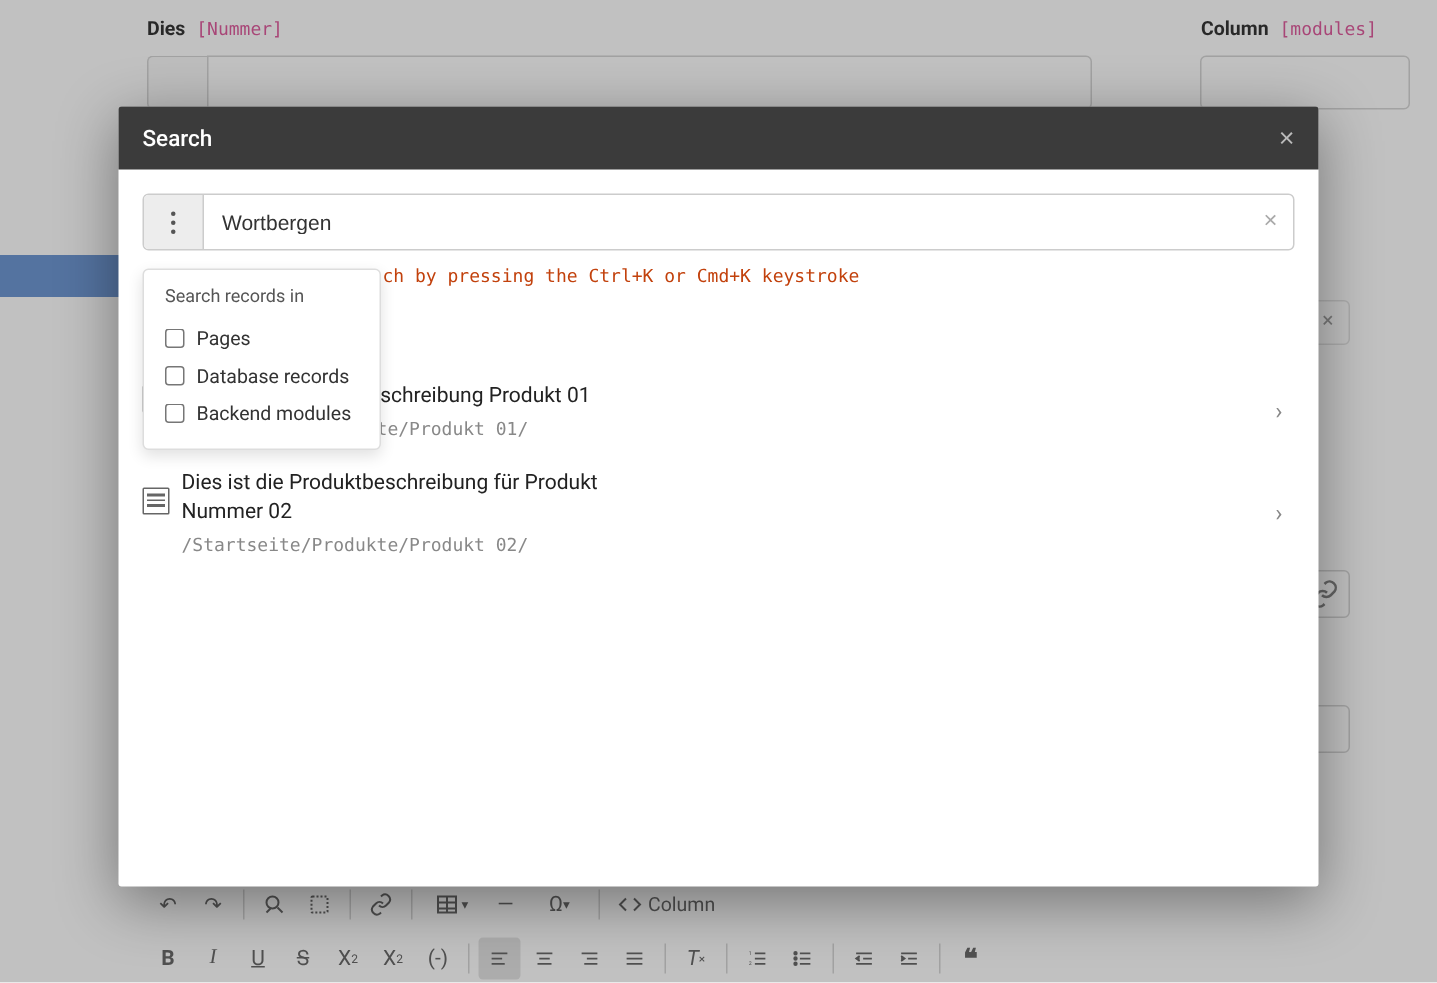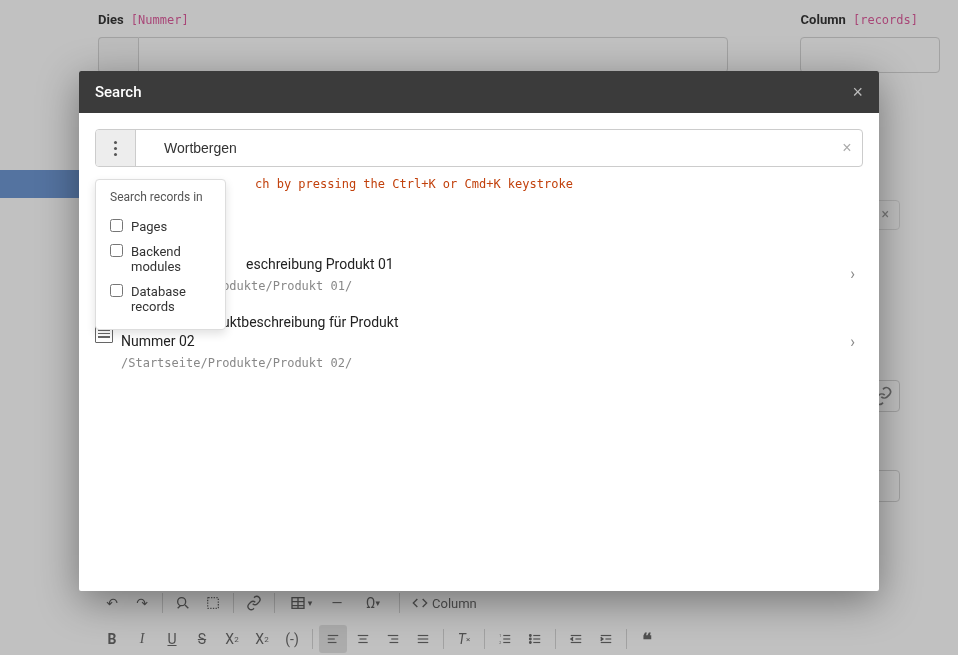--- a/index.html
+++ b/index.html
@@ -36,30 +36,30 @@
 .bg-tb-sep { width: 1px; height: 20px; background: #ccc; margin: 0 4px; }
 .bg-tb-source { padding: 0 6px; color: #444; font-size: 13px; display:inline-flex; align-items:center; gap:4px;}
 
 
 .modal { position: absolute; left: 79px; top: 71px; width: 800px; height: 520px; background: #fff; border-radius: 2px; box-shadow: 0 10px 40px rgba(0,0,0,0.4); z-index: 10; }
 .modal-header { background: #3b3b3b; color: #fff; padding: 12px 16px; display: flex; justify-content: space-between; align-items: center; border-radius: 2px 2px 0 0; }
 .modal-title { font-size: 15px; font-weight: 500; }
 .modal-close { color: #bbb; font-size: 18px; cursor: pointer; background:none; border:none; line-height:1; }
 .modal-body { padding: 16px; position: relative; }
 
-.search-row { display: flex; border: 1px solid #ccc; border-radius: 4px; overflow: hidden; gap: 16px; }
+.search-row { display: flex; border: 1px solid #ccc; border-radius: 4px; overflow: hidden; }
 .search-filter-btn { width: 40px; background: #ededed; border-right: 1px solid #ccc; display: flex; align-items: center; justify-content: center; cursor: pointer; }
 .dots-icon { display: flex; flex-direction: column; gap: 3px; }
 .dots-icon span { width: 3px; height: 3px; background: #555; border-radius: 50%; display: block; }
 .search-input { flex: 1; border: none; padding: 10px 12px; font-size: 14px; outline: none; color: #333; }
 .search-clear { width: 30px; display: flex; align-items: center; justify-content: center; color: #aaa; font-size: 16px; cursor: pointer; background:none; border:none; }
 
 .hint-text { font-family: ui-monospace, Menlo, monospace; font-size: 12px; color: #c2410c; margin-top: 10px; padding-left: 160px; }
 
-.dropdown-panel { position: absolute; left: 16px; top: 66px; width: 131px; background: #fff; border: 1px solid #ddd; border-radius: 4px; box-shadow: 0 4px 10px rgba(0,0,0,0.12); padding: 10px 14px; z-index: 20; }
+.dropdown-panel { position: absolute; left: 16px; top: 66px; width: 159px; background: #fff; border: 1px solid #ddd; border-radius: 4px; box-shadow: 0 4px 10px rgba(0,0,0,0.12); padding: 10px 14px; z-index: 20; }
 .dropdown-title { font-size: 12px; color: #555; margin-bottom: 10px; }
 .dropdown-option { display: flex; align-items: flex-start; gap: 8px; padding: 5px 0; font-size: 13px; color: #333; cursor: pointer; }
 .dropdown-option input[type="checkbox"] { width: 13px; height: 13px; accent-color: #888; cursor:pointer; }
 
 .results { margin-top: 58px; }
 .result-item { display: flex; align-items: flex-start; gap: 8px; padding: 6px 0 14px 0; cursor: pointer; }
 .result-icon { width: 18px; height: 18px; border: 1.5px solid #666; border-radius: 1px; flex-shrink: 0; margin-top: 2px; display:flex; flex-direction:column; justify-content:center; gap:2px; padding:2px;}
 .result-icon span { height:1.5px; background:#666; display:block; }
 .result-content { flex: 1; }
 .result-title { font-size: 14px; color: #222; line-height: 1.4; max-width: 310px; }
@@ -72,21 +72,21 @@
 <div class="bg-page">
   <div class="bg-sidebar-active"></div>
   <div class="bg-content">
     <div class="bg-label-row">
       <div>
         <span class="bg-label">Dies</span>
         <span class="bg-fieldname">[Nummer]</span>
       </div>
       <div style="margin-right:22px;">
         <span class="bg-label">Column</span>
-        <span class="bg-fieldname">[records]</span>
+        <span class="bg-fieldname">[modules]</span>
       </div>
     </div>
     <div class="bg-select-row">
       <div class="bg-select-left">
         <div class="bg-select-btn"></div>
         <div class="bg-select left"></div>
       </div>
       <div class="bg-select right"></div>
     </div>
   </div>
@@ -260,25 +260,25 @@
     <div class="hint-text">ch by pressing the Ctrl+K or Cmd+K keystroke</div>
 
     <div class="dropdown-panel">
       <div class="dropdown-title">Search records in</div>
       <label class="dropdown-option">
         <input type="checkbox" style="">
         <span>Pages</span>
       </label>
       <label class="dropdown-option">
         <input type="checkbox" style="">
-        <span>Backend modules</span>
+        <span>Database records</span>
       </label>
       <label class="dropdown-option">
         <input type="checkbox" style="">
-        <span>Database records</span>
+        <span>Backend modules</span>
       </label>
     </div>
 
     <div class="results">
       <div class="result-item">
         <div class="result-icon">
             <span></span>
             <span></span>
             <span></span>
           </div>

